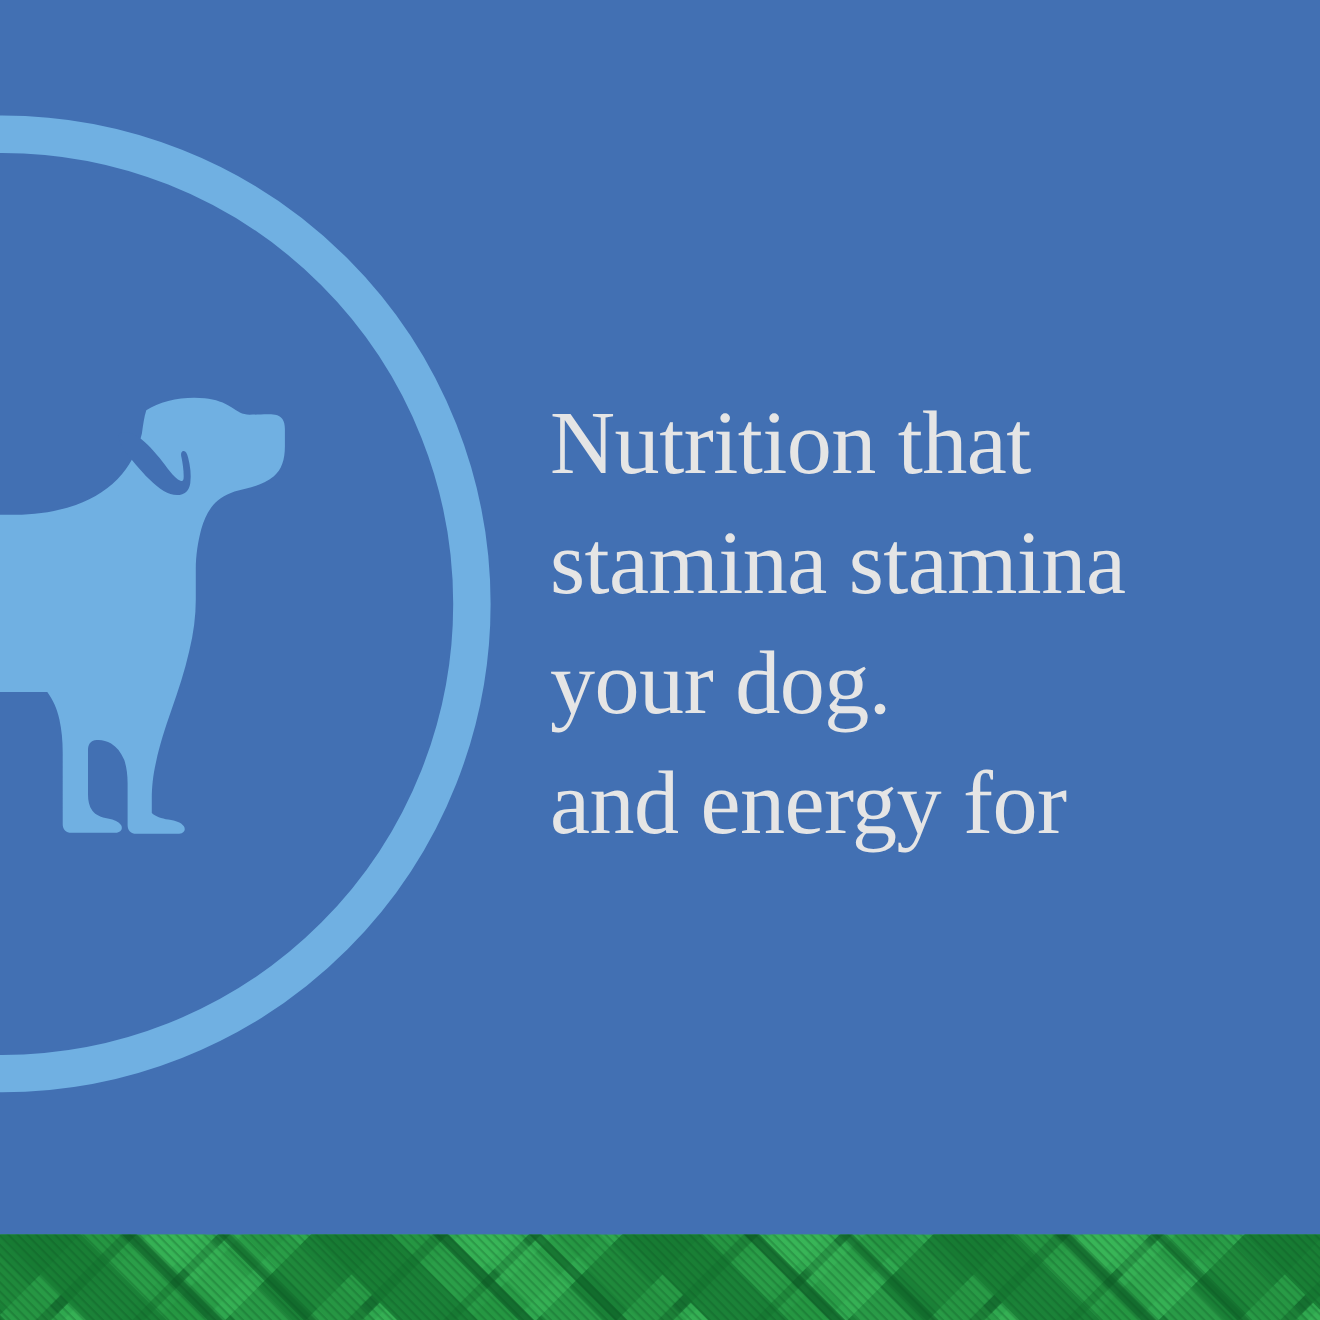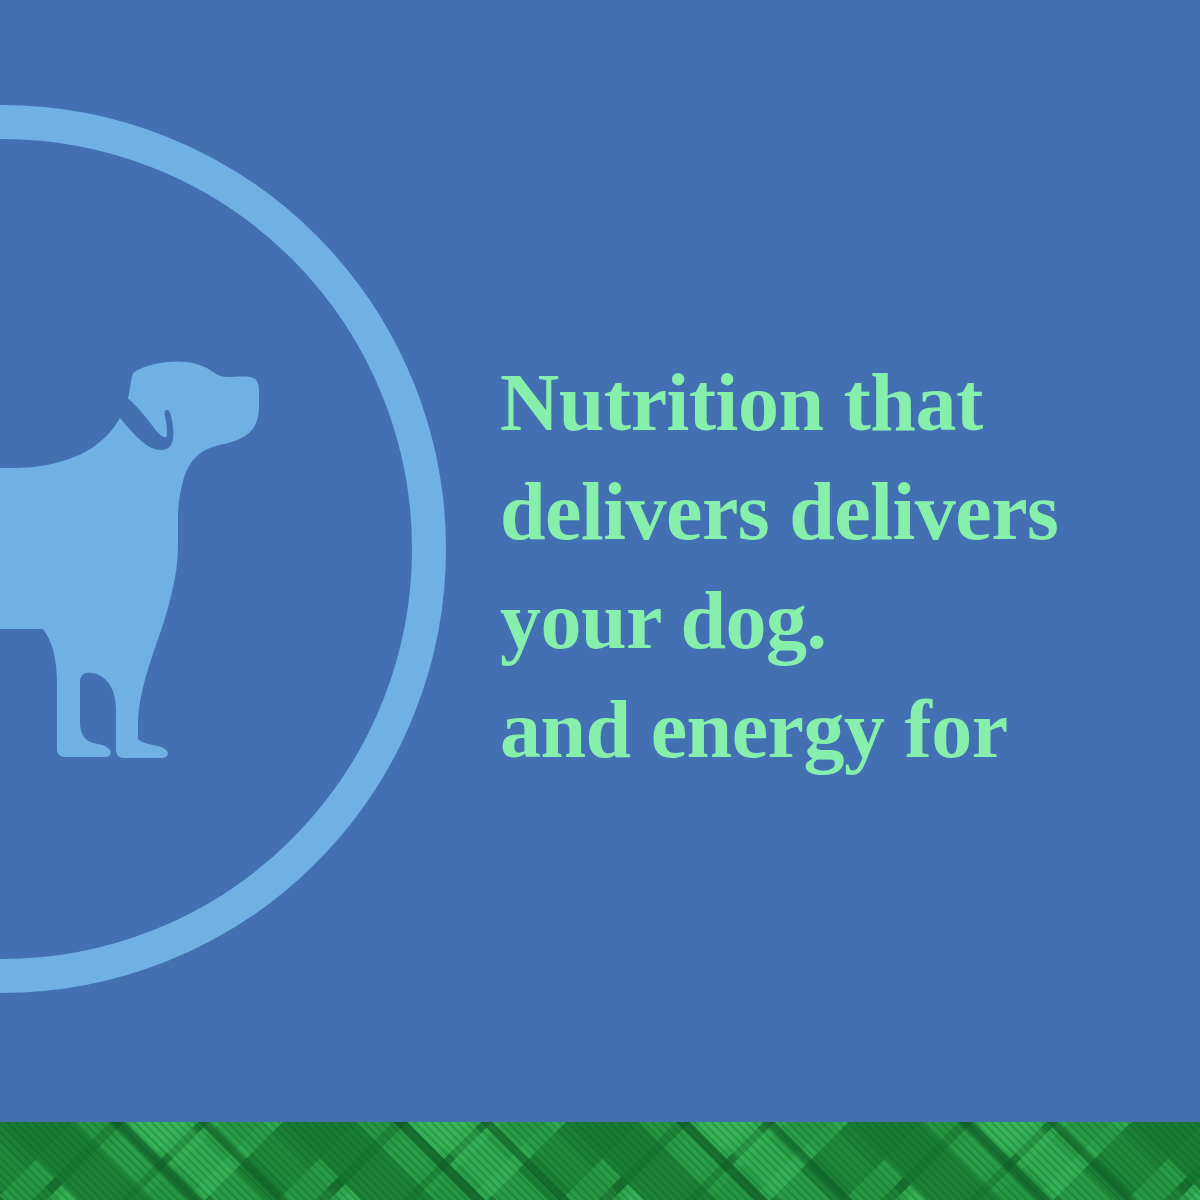--- a/index.html
+++ b/index.html
@@ -36,23 +36,23 @@
 
   
   .headline-block {
     position: absolute;
     left: 500px;
     top: 348px;
     width: 640px;
   }
   .headline {
     margin: 0;
-    color: #86efac;
+    color: #e5e5e5;
     font-family: "Liberation Serif", "DejaVu Serif", serif;
-    font-weight: 700;
+    font-weight: 400;
     font-size: 82px;
     line-height: 1.33;
     letter-spacing: -0.5px;
     text-rendering: optimizeLegibility;
   }
 
   
   .plaid-footer {
     position: absolute;
     left: 0;
@@ -141,21 +141,21 @@
           C 127 427, 119 417, 113 409
           C 109 403, 107 398, 108 395
           C 109 393, 110 393, 112 393
           Z"></path>
       </g>
     </svg>
   </div>
 
   <div class="headline-block">
     <div class="headline">Nutrition that</div>
-    <div class="headline">delivers delivers</div>
+    <div class="headline">stamina stamina</div>
     <div class="headline">your dog.</div>
     <div class="headline">and energy for</div>
   </div>
 
   <div class="plaid-footer">
     <svg class="plaid-svg" viewBox="0 0 1200 78" preserveAspectRatio="none">
       <defs>
 
         <pattern id="diagA" width="200" height="200" patternUnits="userSpaceOnUse" patternTransform="rotate(45)">
           <rect width="200" height="200" fill="none"></rect>

